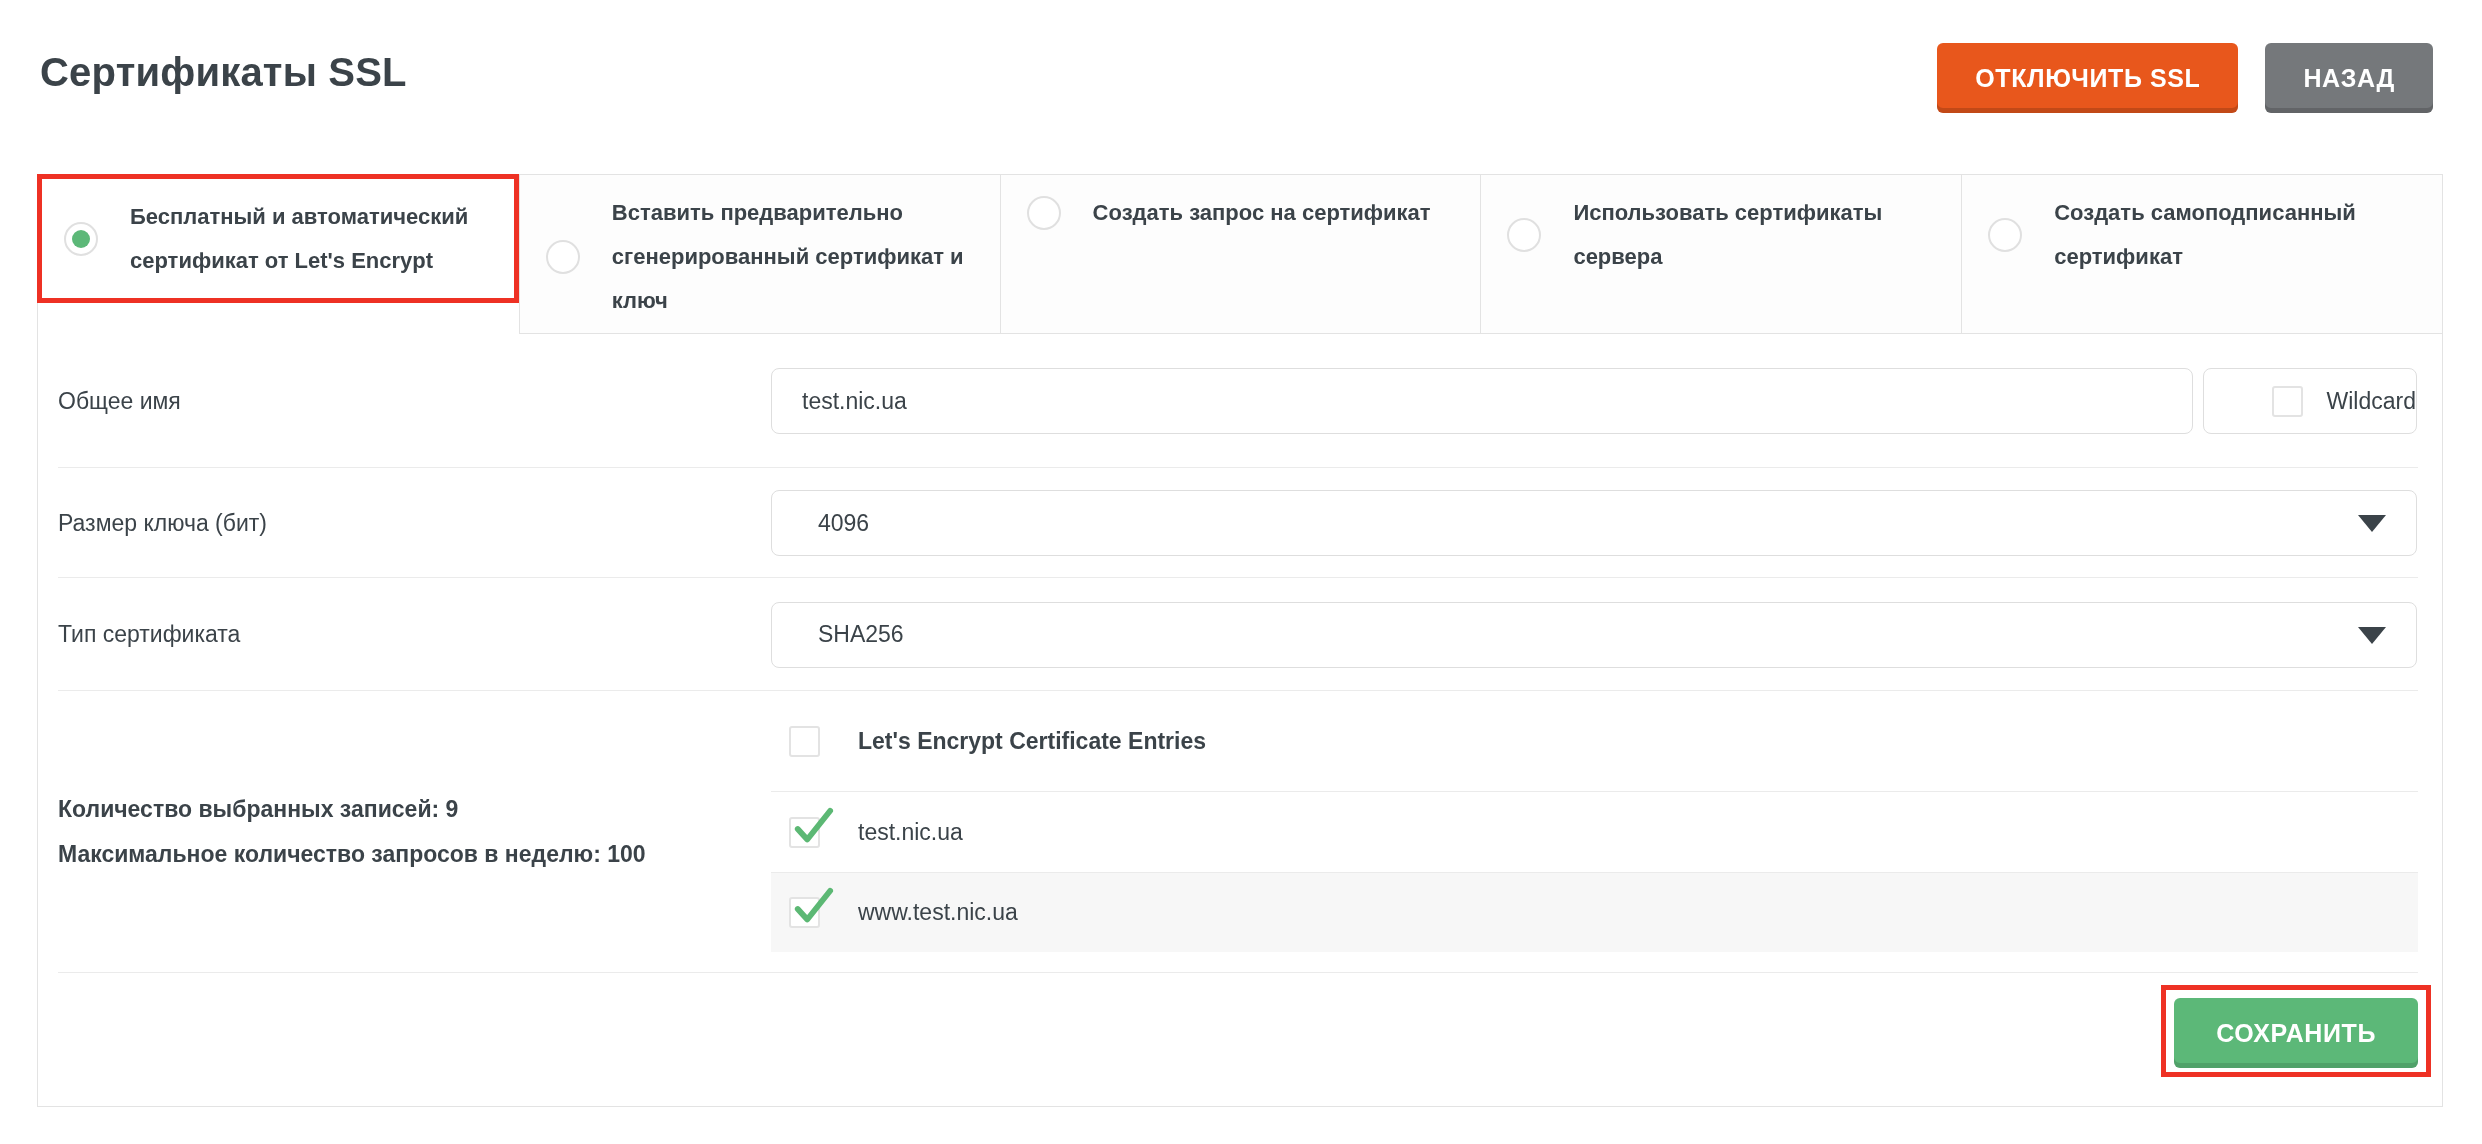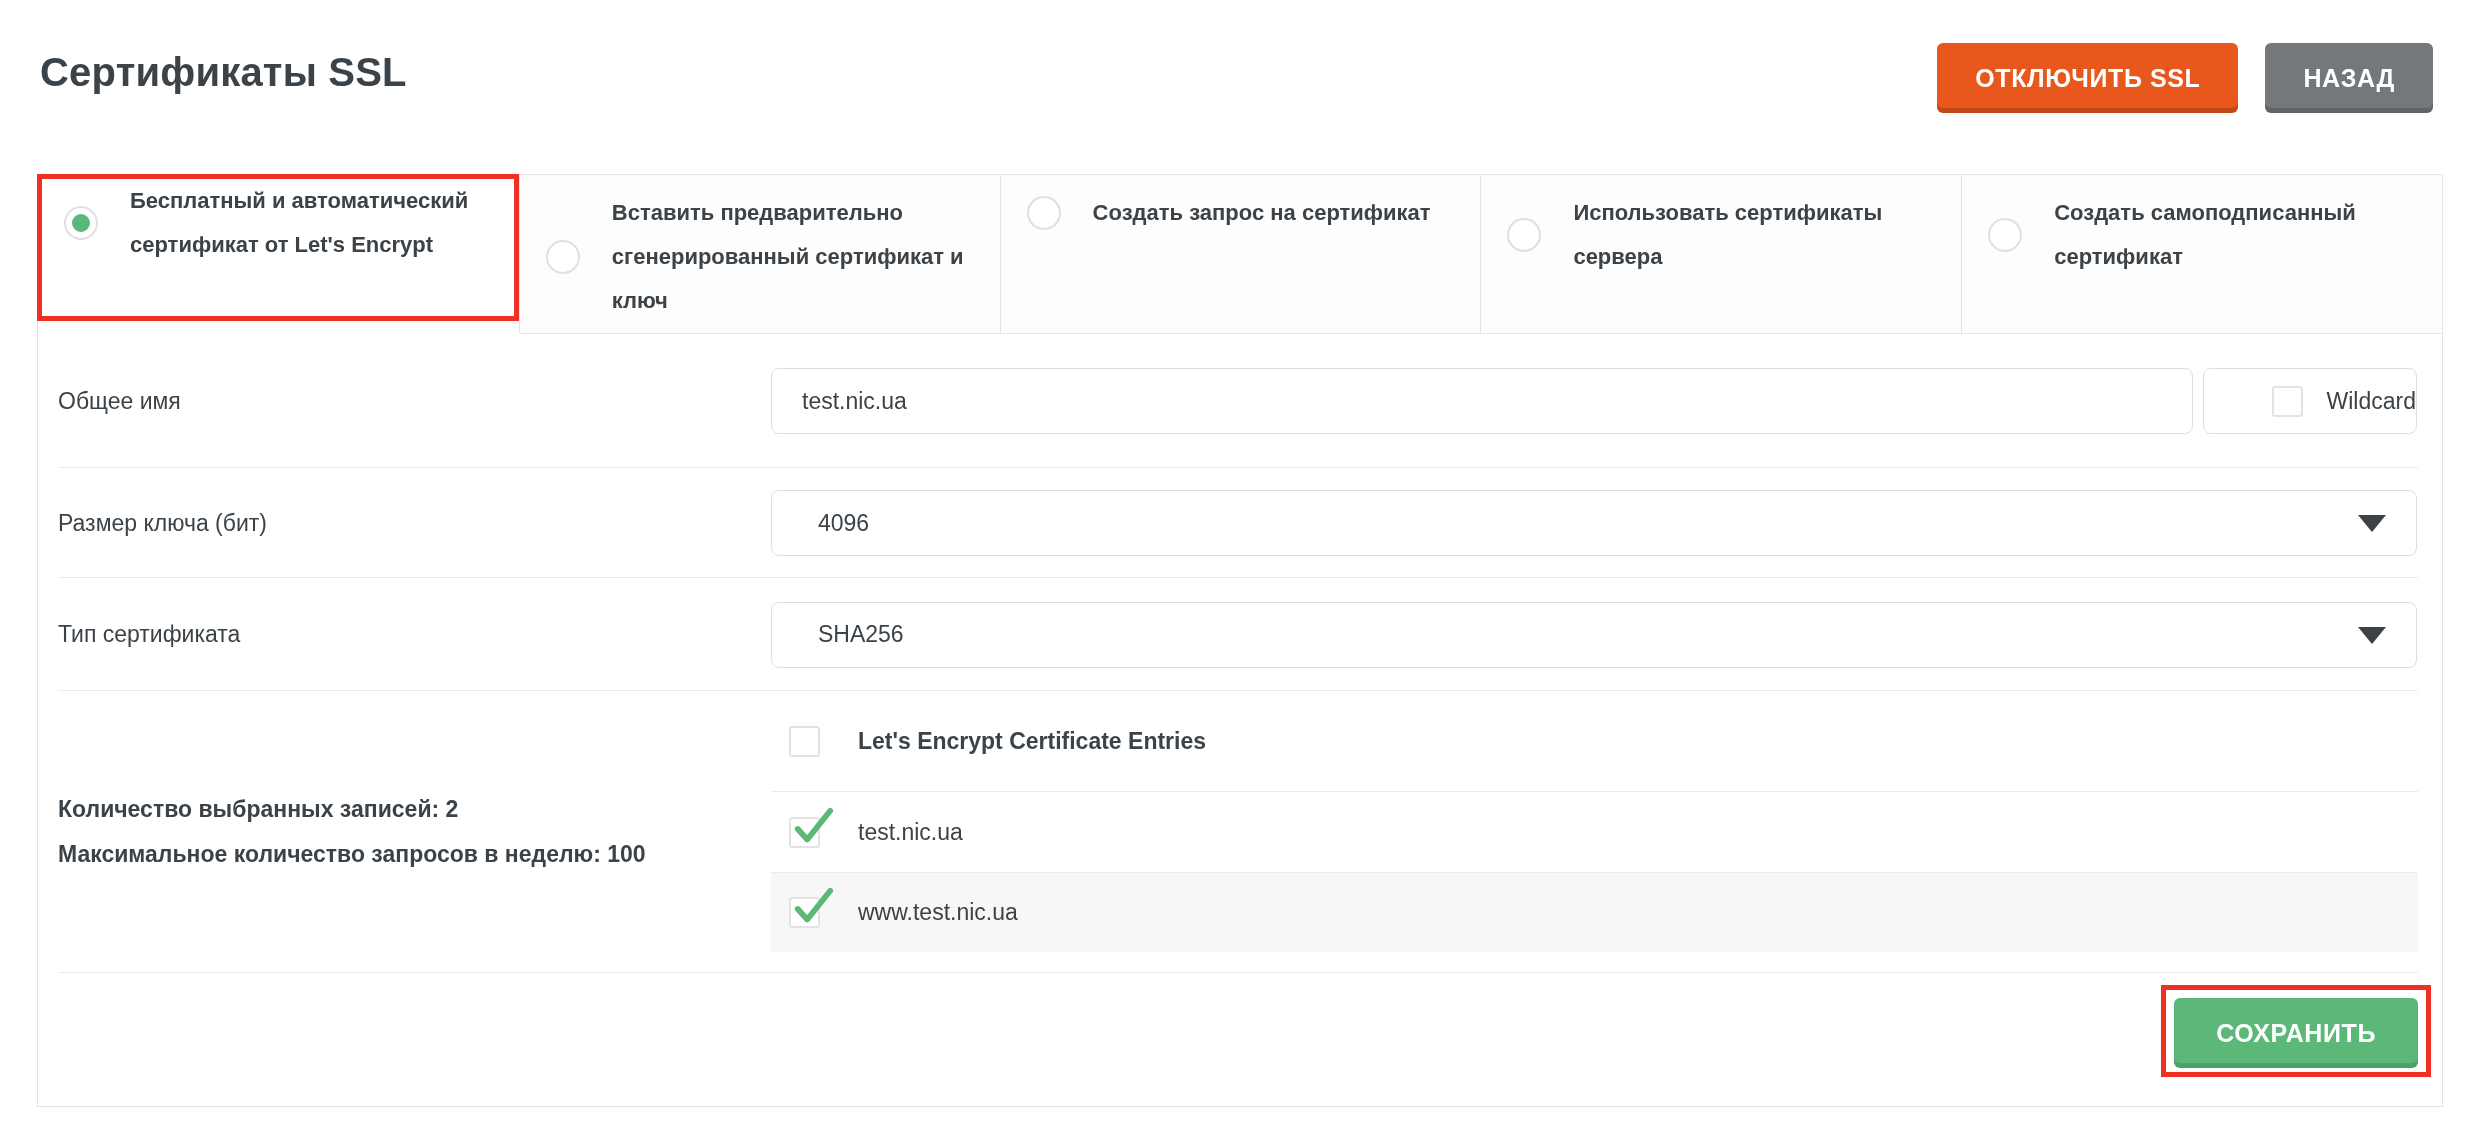--- a/index.html
+++ b/index.html
@@ -22,22 +22,22 @@
   .panel { position:absolute; left:37px; top:174px; width:2406px;
     border-left:1px solid #e3e3e3; border-right:1px solid #e3e3e3;
     border-bottom:1px solid #e3e3e3; background:#fff; }
 
   
   .tabs { display:flex; height:160px; align-items:stretch; position:relative; }
   .tab { flex:1 1 0; background:#fdfdfd; border-top:1px solid #e3e3e3;
     border-bottom:1px solid #e3e3e3; padding:16px 18px 0 26px; cursor:pointer; }
   .tab + .tab { border-left:1px solid #e3e3e3; }
   .tab-inner { display:flex; align-items:center; gap:32px; }
-  .tab.selected { background:#fff; border:5px solid #ee3124; height:147px;
-    align-self:flex-start; z-index:2; padding:0 14px 0 22px; margin-left:-1px; width:calc(20% + 1px); }
+  .tab.selected { background:#fff; border:5px solid #ee3124; height:129px;
+    align-self:flex-start; z-index:2; padding:16px 14px 0 22px; margin-left:-1px; width:calc(20% + 1px); }
   .tab-label { font-size:22px; font-weight:700; line-height:44px; max-width:370px; color:#3b4349; }
 
   .radio { width:34px; height:34px; border-radius:50%; border:2px solid #e0e0e0;
     background:#fff; flex-shrink:0; display:inline-flex; align-items:center; justify-content:center; }
   .radio .dot { width:18px; height:18px; border-radius:50%; background:#5cb878; display:none; }
   .radio.checked .dot { display:block; }
 
   
   .row { display:flex; align-items:center; position:relative; }
   .row.divided::after { content:""; position:absolute; left:20px; right:24px; bottom:0;
@@ -158,21 +158,21 @@
     <div class="field-col">
       <div class="select">
         <span>SHA256</span>
         <span class="arrow"></span>
       </div>
     </div>
   </div>
 
   <div class="row row-entries divided">
     <div class="label-col info">
-      <div>Количество выбранных записей: 2</div>
+      <div>Количество выбранных записей: 9</div>
       <div>Максимальное количество запросов в неделю: 100</div>
     </div>
     <div class="list-col">
       <div class="list-header">
         <span class="checkbox"></span>
         <span>Let's Encrypt Certificate Entries</span>
       </div>
       <div class="list-item">
         <span class="checkbox checked">
           <svg class="check" viewBox="0 0 44 44">

